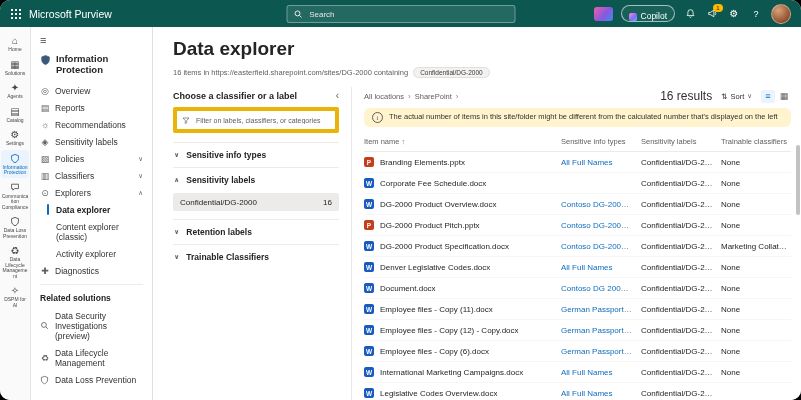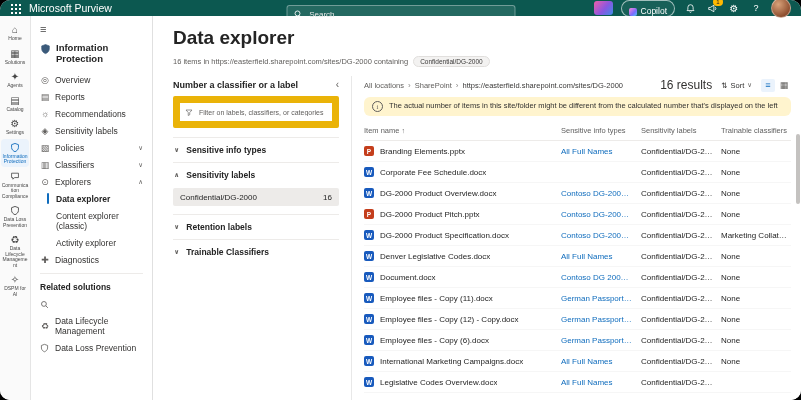--- a/index.html
+++ b/index.html
@@ -1,20 +1,20 @@
 <!DOCTYPE html>
 <html><head>
 <meta charset="utf-8">
 <style>
   html,body{margin:0;padding:0;background:#000;width:801px;height:400px;overflow:hidden;
     font-family:"Liberation Sans","DejaVu Sans",sans-serif;-webkit-font-smoothing:antialiased;}
   .frame{width:801px;height:400px;border-radius:10px;overflow:hidden;background:#fff;
     display:flex;flex-direction:column;position:relative;}
   
-  .topbar{height:16px;flex:none;background:#0c5850;display:flex;align-items:center;
+  .topbar{height:27px;flex:none;background:#0c5850;display:flex;align-items:center;
     padding:0 10px;gap:8px;color:#fff;position:relative;}
   .waffle{width:11px;height:11px;flex:none;
     background-image:radial-gradient(circle,#fff 30%,transparent 40%);
     background-size:4px 4px;background-position:0 0;cursor:pointer;}
   .brand{font-size:10.5px;white-space:nowrap;}
   .tsearch{position:absolute;left:50%;top:5px;transform:translateX(-50%);width:215px;height:16px;
     background:rgba(255,255,255,.10);border:1px solid rgba(255,255,255,.35);border-radius:3px;
     display:flex;align-items:center;gap:5px;padding:0 6px;}
   .tsearch input{background:transparent;border:none;outline:none;color:#fff;font-size:8px;width:100%;
     font-family:inherit;}
@@ -66,21 +66,21 @@
   .page-title{font-size:19px;font-weight:bold;color:#242424;}
   .summary{display:flex;align-items:center;gap:5px;margin-top:7px;font-size:7.5px;color:#605e5c;}
   .chip{background:#f3f2f1;border:1px solid #e1dfdd;border-radius:8px;padding:1px 6px;
     font-size:6.5px;color:#3b3a39;white-space:nowrap;}
   .panels{flex:1;display:flex;min-height:0;margin-top:9px;}
   
   .fpanel{width:166px;flex:none;padding:0 12px 0 20px;border-right:1px solid #e8e8e8;overflow:hidden;}
   .fp-head{display:flex;align-items:center;justify-content:space-between;font-size:9px;
     font-weight:bold;color:#242424;padding:3px 0 6px;}
   .fp-collapse{font-size:10px;color:#605e5c;cursor:pointer;font-weight:normal;}
-  .fp-search{display:flex;align-items:center;gap:4px;height:18px;border:7px solid #eab308;
+  .fp-search{display:flex;align-items:center;gap:4px;height:18px;border:4px solid #eab308;
     border-radius:2px;padding:0 5px;margin-bottom:9px;}
   .fp-search input{border:none;outline:none;font-size:7px;width:100%;color:#323130;font-family:inherit;}
   .fp-search input::placeholder{color:#605e5c;}
   .fp-sec{border-top:1px solid #edebe9;padding:7px 1px;display:flex;align-items:center;gap:7px;
     font-size:8.5px;font-weight:bold;color:#242424;cursor:pointer;}
   .chev2{font-size:6.5px;color:#605e5c;}
   .fp-sel{display:flex;align-items:center;justify-content:space-between;background:#edebe9;
     border-radius:2px;padding:4.5px 7px;margin:1px 0 8px;font-size:8px;color:#242424;cursor:pointer;}
   
   .results{flex:1;min-width:0;padding:0 10px 0 12px;display:flex;flex-direction:column;position:relative;}
@@ -278,20 +278,21 @@
       <div class="sb-divider"></div>
       <div class="sb-section">Related solutions</div>
 
       <div class="sb-item">
         <span class="gi">
           <svg width="9" height="9" viewBox="0 0 16 16">
               <circle cx="7" cy="7" r="4.3" fill="none" stroke="#605e5c" stroke-width="1.5"></circle>
               <line x1="10.4" y1="10.4" x2="14" y2="14" stroke="#605e5c" stroke-width="1.5"></line>
             </svg>
         </span>
+        <span class="multi">Data Security Investigations (preview)</span>
       </div>
       <div class="sb-item">
         <span class="gi">♻</span>
         <span class="multi">Data Lifecycle Management</span>
       </div>
       <div class="sb-item">
         <span class="gi">
           <svg width="9" height="10" viewBox="0 0 16 16">
               <path d="M8 1.5l5.5 2v4.6c0 3.3-3.2 5.8-5.5 6.6-2.3-.8-5.5-3.3-5.5-6.6V3.5z" fill="none" stroke="#605e5c" stroke-width="1.4"></path>
             </svg>
@@ -306,21 +307,21 @@
         <div class="summary">
           <span>16 items in https://easterfield.sharepoint.com/sites/DG-2000 containing</span>
           <span class="chip">Confidential/DG-2000</span>
         </div>
       </div>
 
       <div class="panels">
 
         <div class="fpanel">
           <div class="fp-head">
-            <span>Number a classifier or a label</span>
+            <span>Choose a classifier or a label</span>
             <span class="fp-collapse">‹</span>
           </div>
           <div class="fp-search">
             <svg width="9" height="9" viewBox="0 0 16 16">
               <path d="M2 3h12l-4.5 5v4.5l-3 1.5V8z" fill="none" stroke="#605e5c" stroke-width="1.3"></path>
             </svg>
             <input placeholder="Filter on labels, classifiers, or categories" style="">
           </div>
 
           <div class="fp-sec">
@@ -347,21 +348,20 @@
             <span>Trainable Classifiers</span>
           </div>
         </div>
 
         <div class="results">
           <div class="res-head">
             <span class="crumb">All locations</span>
             <span class="crumb-sep">›</span>
             <span class="crumb">SharePoint</span>
             <span class="crumb-sep">›</span>
-            <span class="crumb-url">https://easterfield.sharepoint.com/sites/DG-2000</span>
             <div class="res-tools">
               <span class="res-count">16 results</span>
               <span class="sort">
                 <span>⇅</span>
                 <span>Sort</span>
                 <span class="chev2">∨</span>
               </span>
               <span class="view-toggle">
                 <span class="vt active">≡</span>
                 <span class="vt">▦</span>

